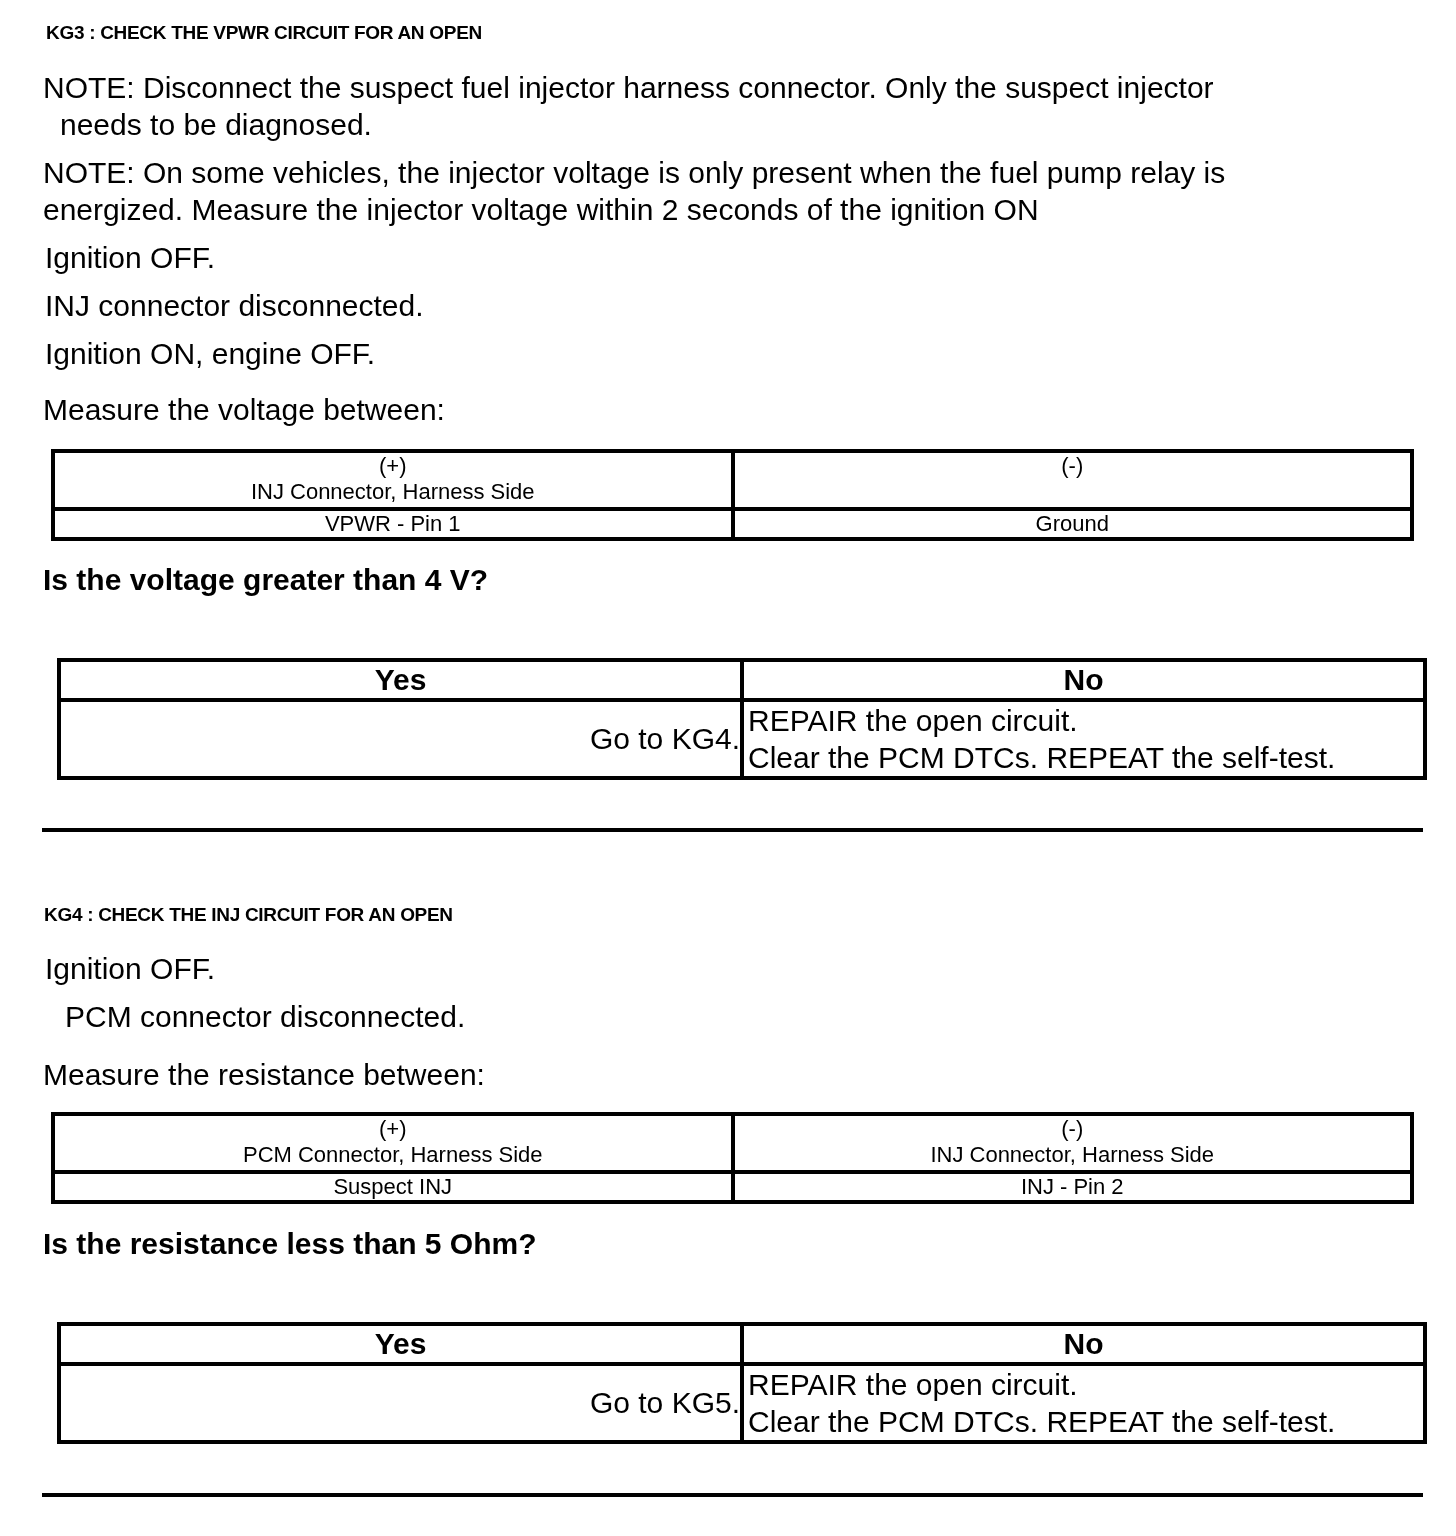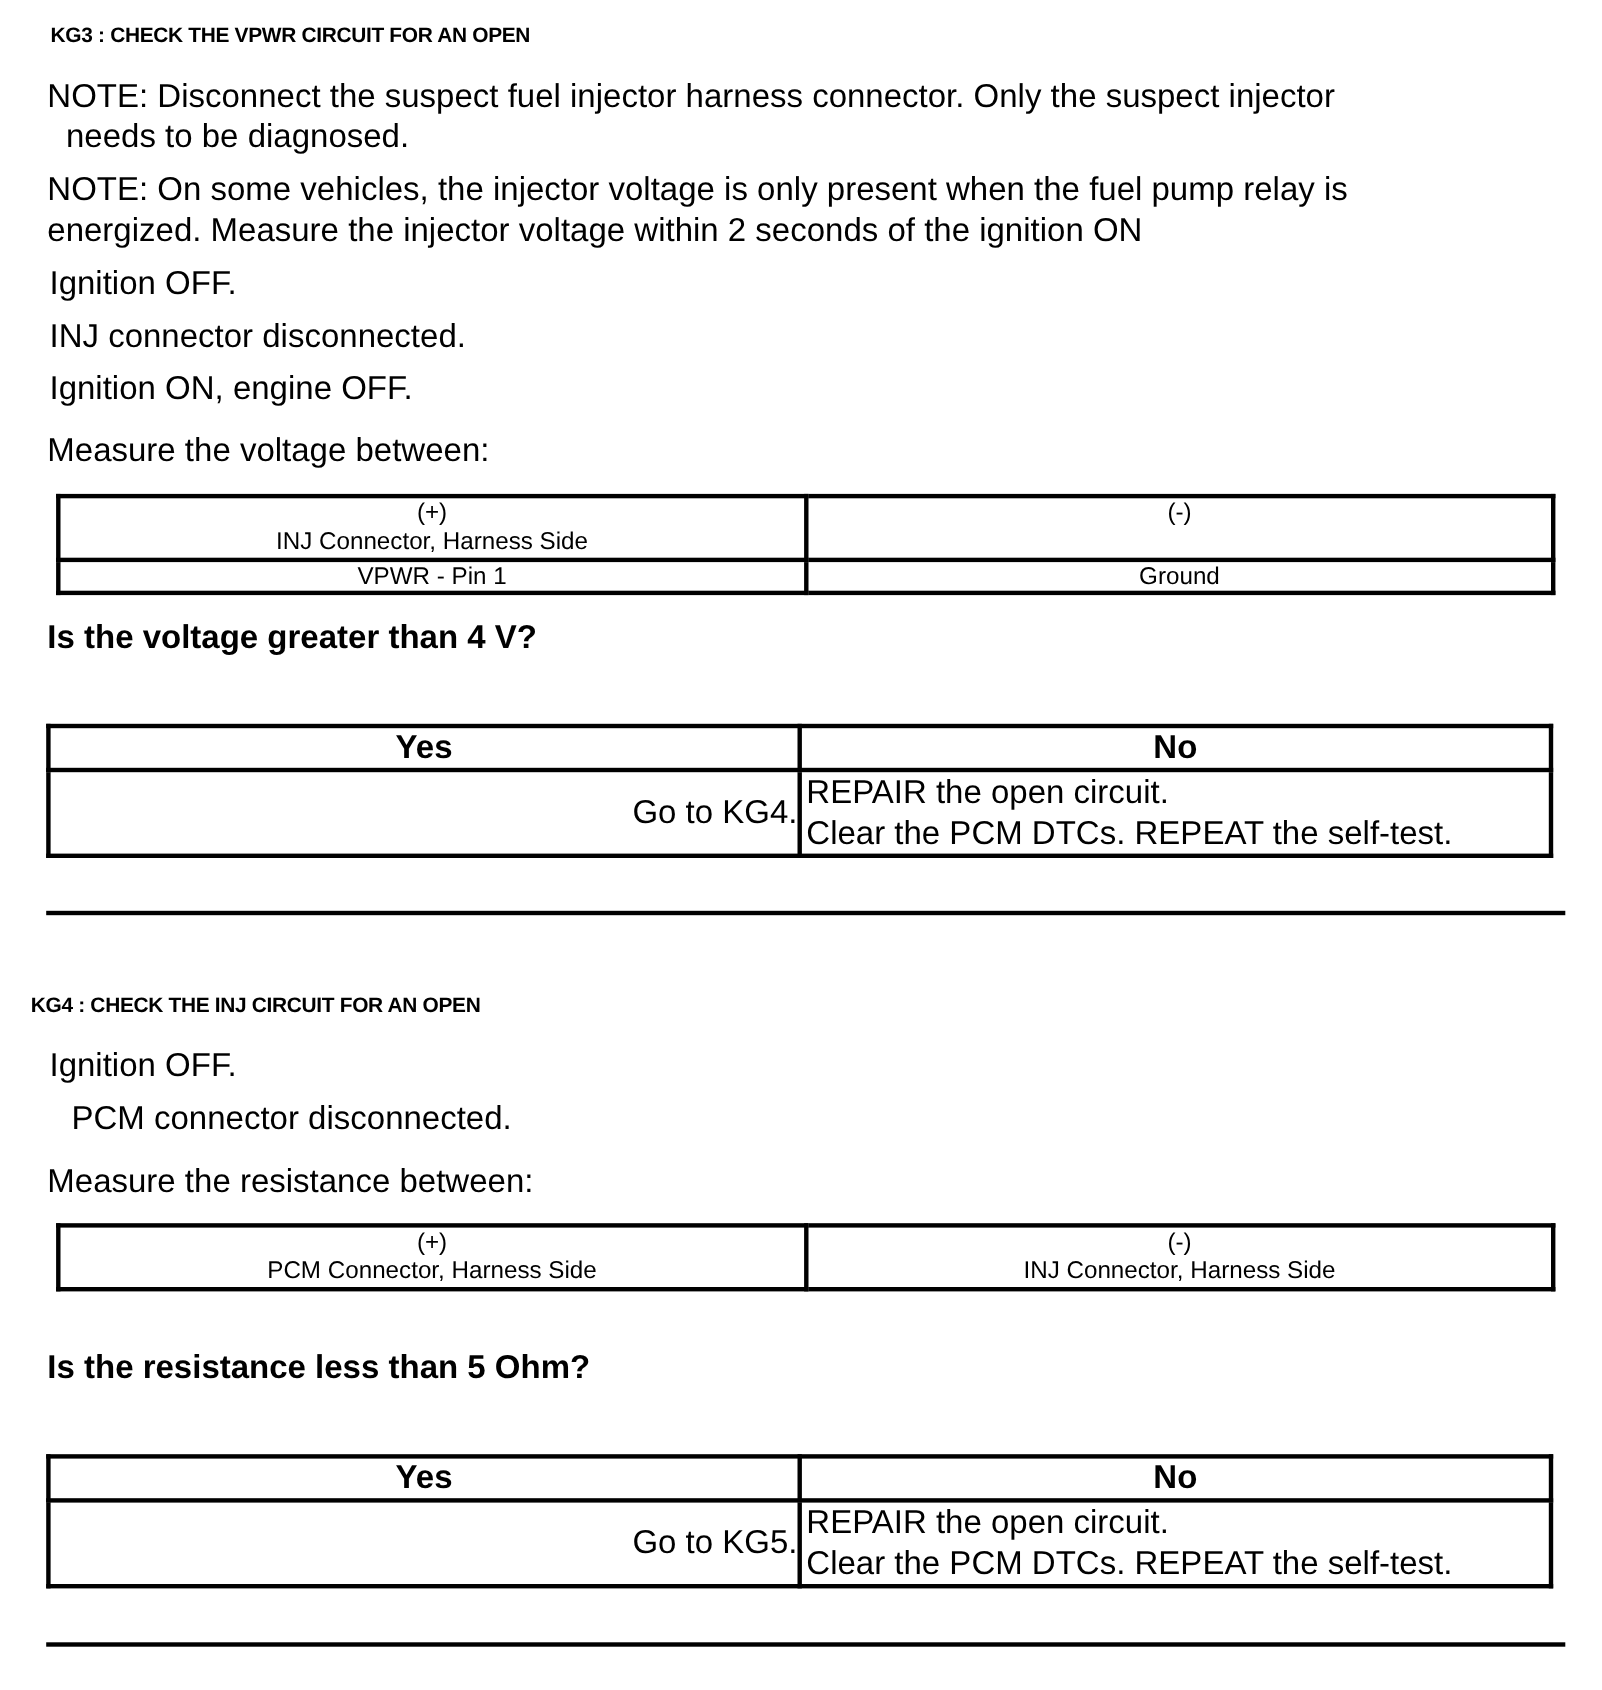--- a/index.html
+++ b/index.html
@@ -43,20 +43,21 @@
       text-align: center;
       font-size: 22px;
       line-height: 26px;
       padding: 0;
       vertical-align: top;
     }
     table.yn {
       position: absolute;
       border-collapse: collapse;
       table-layout: fixed;
+      margin-left: 15px;
     }
     table.yn td {
       border: 4px solid #000;
       font-size: 30px;
       padding: 0;
     }
     table.yn td.hdr {
       text-align: center;
       font-weight: bold;
       height: 36px;
@@ -138,21 +139,21 @@
     <td class="no-cell">
       <div>REPAIR the open circuit.</div>
       <div>Clear the PCM DTCs. REPEAT the self-test.</div>
     </td>
   </tr>
 </tbody>
   </table>
 
 <div class="rule" style="top:828px;"></div>
 
-<div class="abs heading" style="left:28px; top:904px;text-align:right;">KG4 : CHECK THE INJ CIRCUIT FOR AN OPEN</div>
+<div class="abs heading" style="left:44px; top:904px;text-align:right;">KG4 : CHECK THE INJ CIRCUIT FOR AN OPEN</div>
 
 <div class="abs para" style="left:45px; top:950px;">Ignition OFF.</div>
 <div class="abs para" style="left:45px; top:998px;margin-left:20px;">PCM connector disconnected.</div>
 
 <div class="abs para" style="left:43px; top:1056px;">Measure the resistance between:</div>
 
 <table class="meas" style="left:51px; top:1112px; width:1363px;">
   <colgroup>
       <col style="width:50%">
       <col style="width:50%">
@@ -160,20 +161,24 @@
   <tbody>
       <tr>
     <td style="height:54px;">
       <div>(+)</div>
       <div>PCM Connector, Harness Side</div>
     </td>
     <td style="height:54px;">
       <div>(-)</div>
       <div>INJ Connector, Harness Side</div>
     </td>
+  </tr>
+  <tr>
+    <td style="height:26px;">Suspect INJ</td>
+    <td style="height:26px;">INJ - Pin 2</td>
   </tr>
 </tbody>
   </table>
 
 <div class="abs question" style="left:43px; top:1227px;">Is the resistance less than 5 Ohm?</div>
 
 <table class="yn" style="left:42px; top:1322px; width:1370px;">
   <colgroup>
       <col style="width:50%">
       <col style="width:50%">

